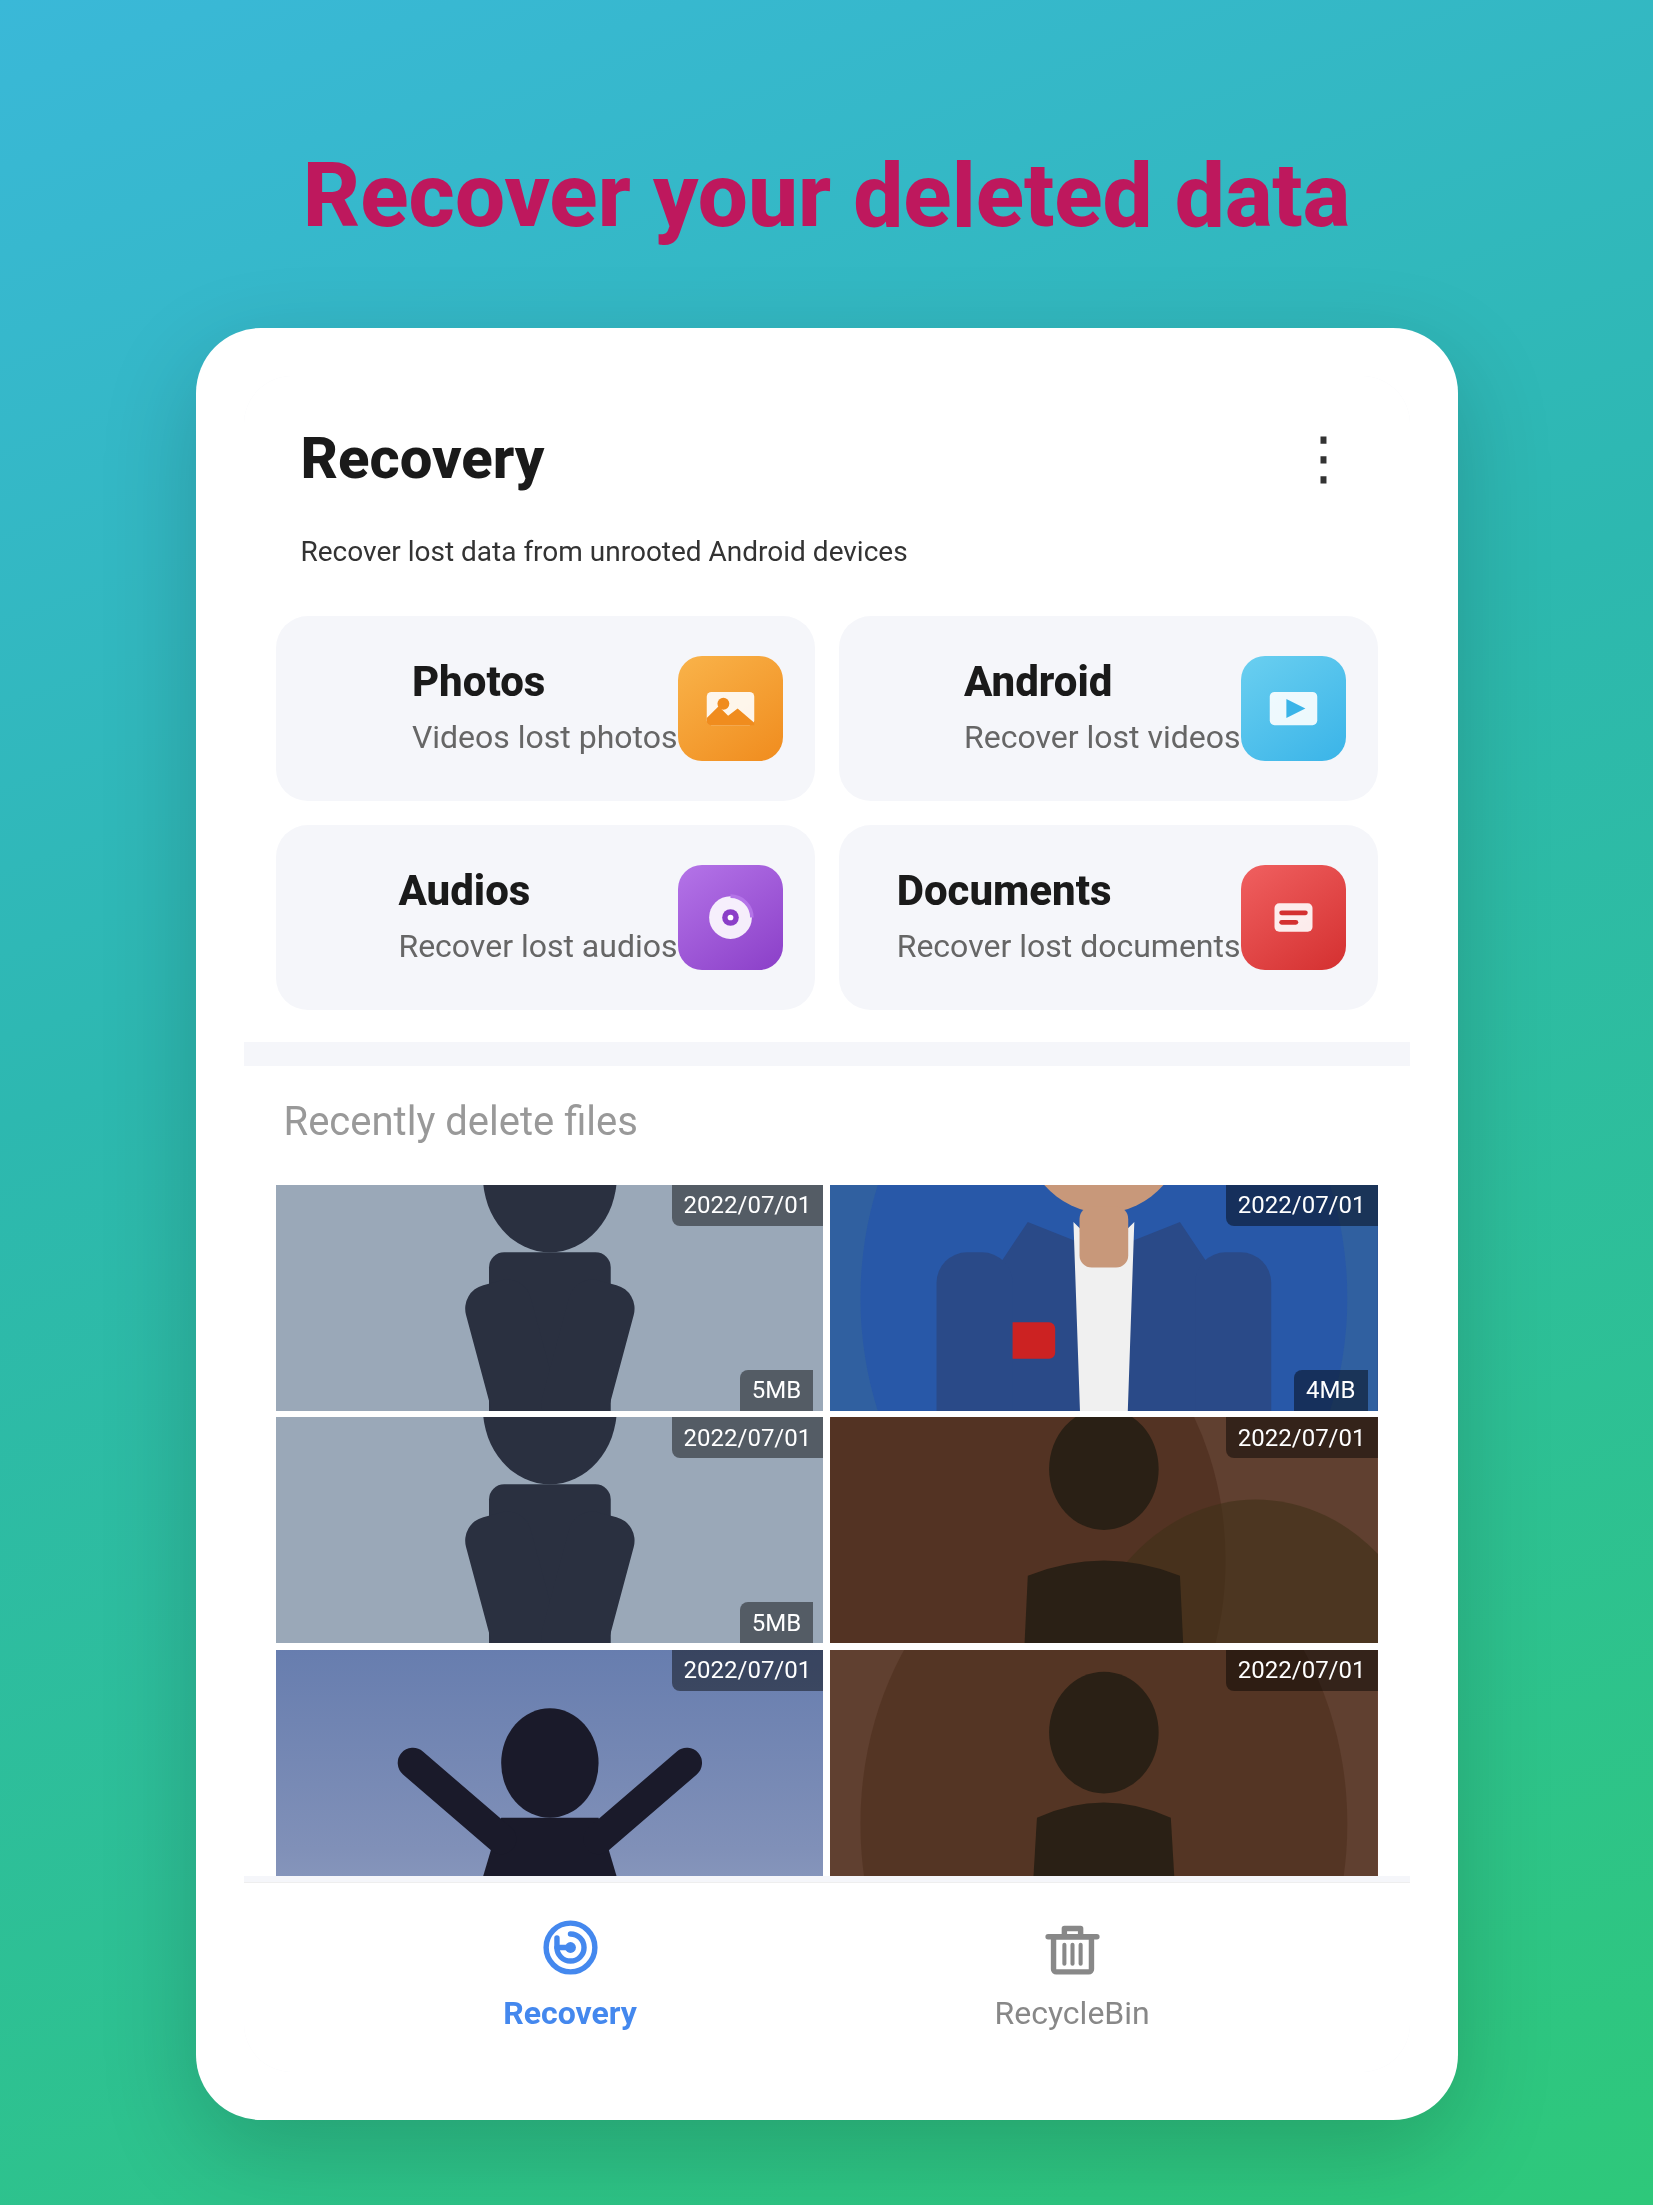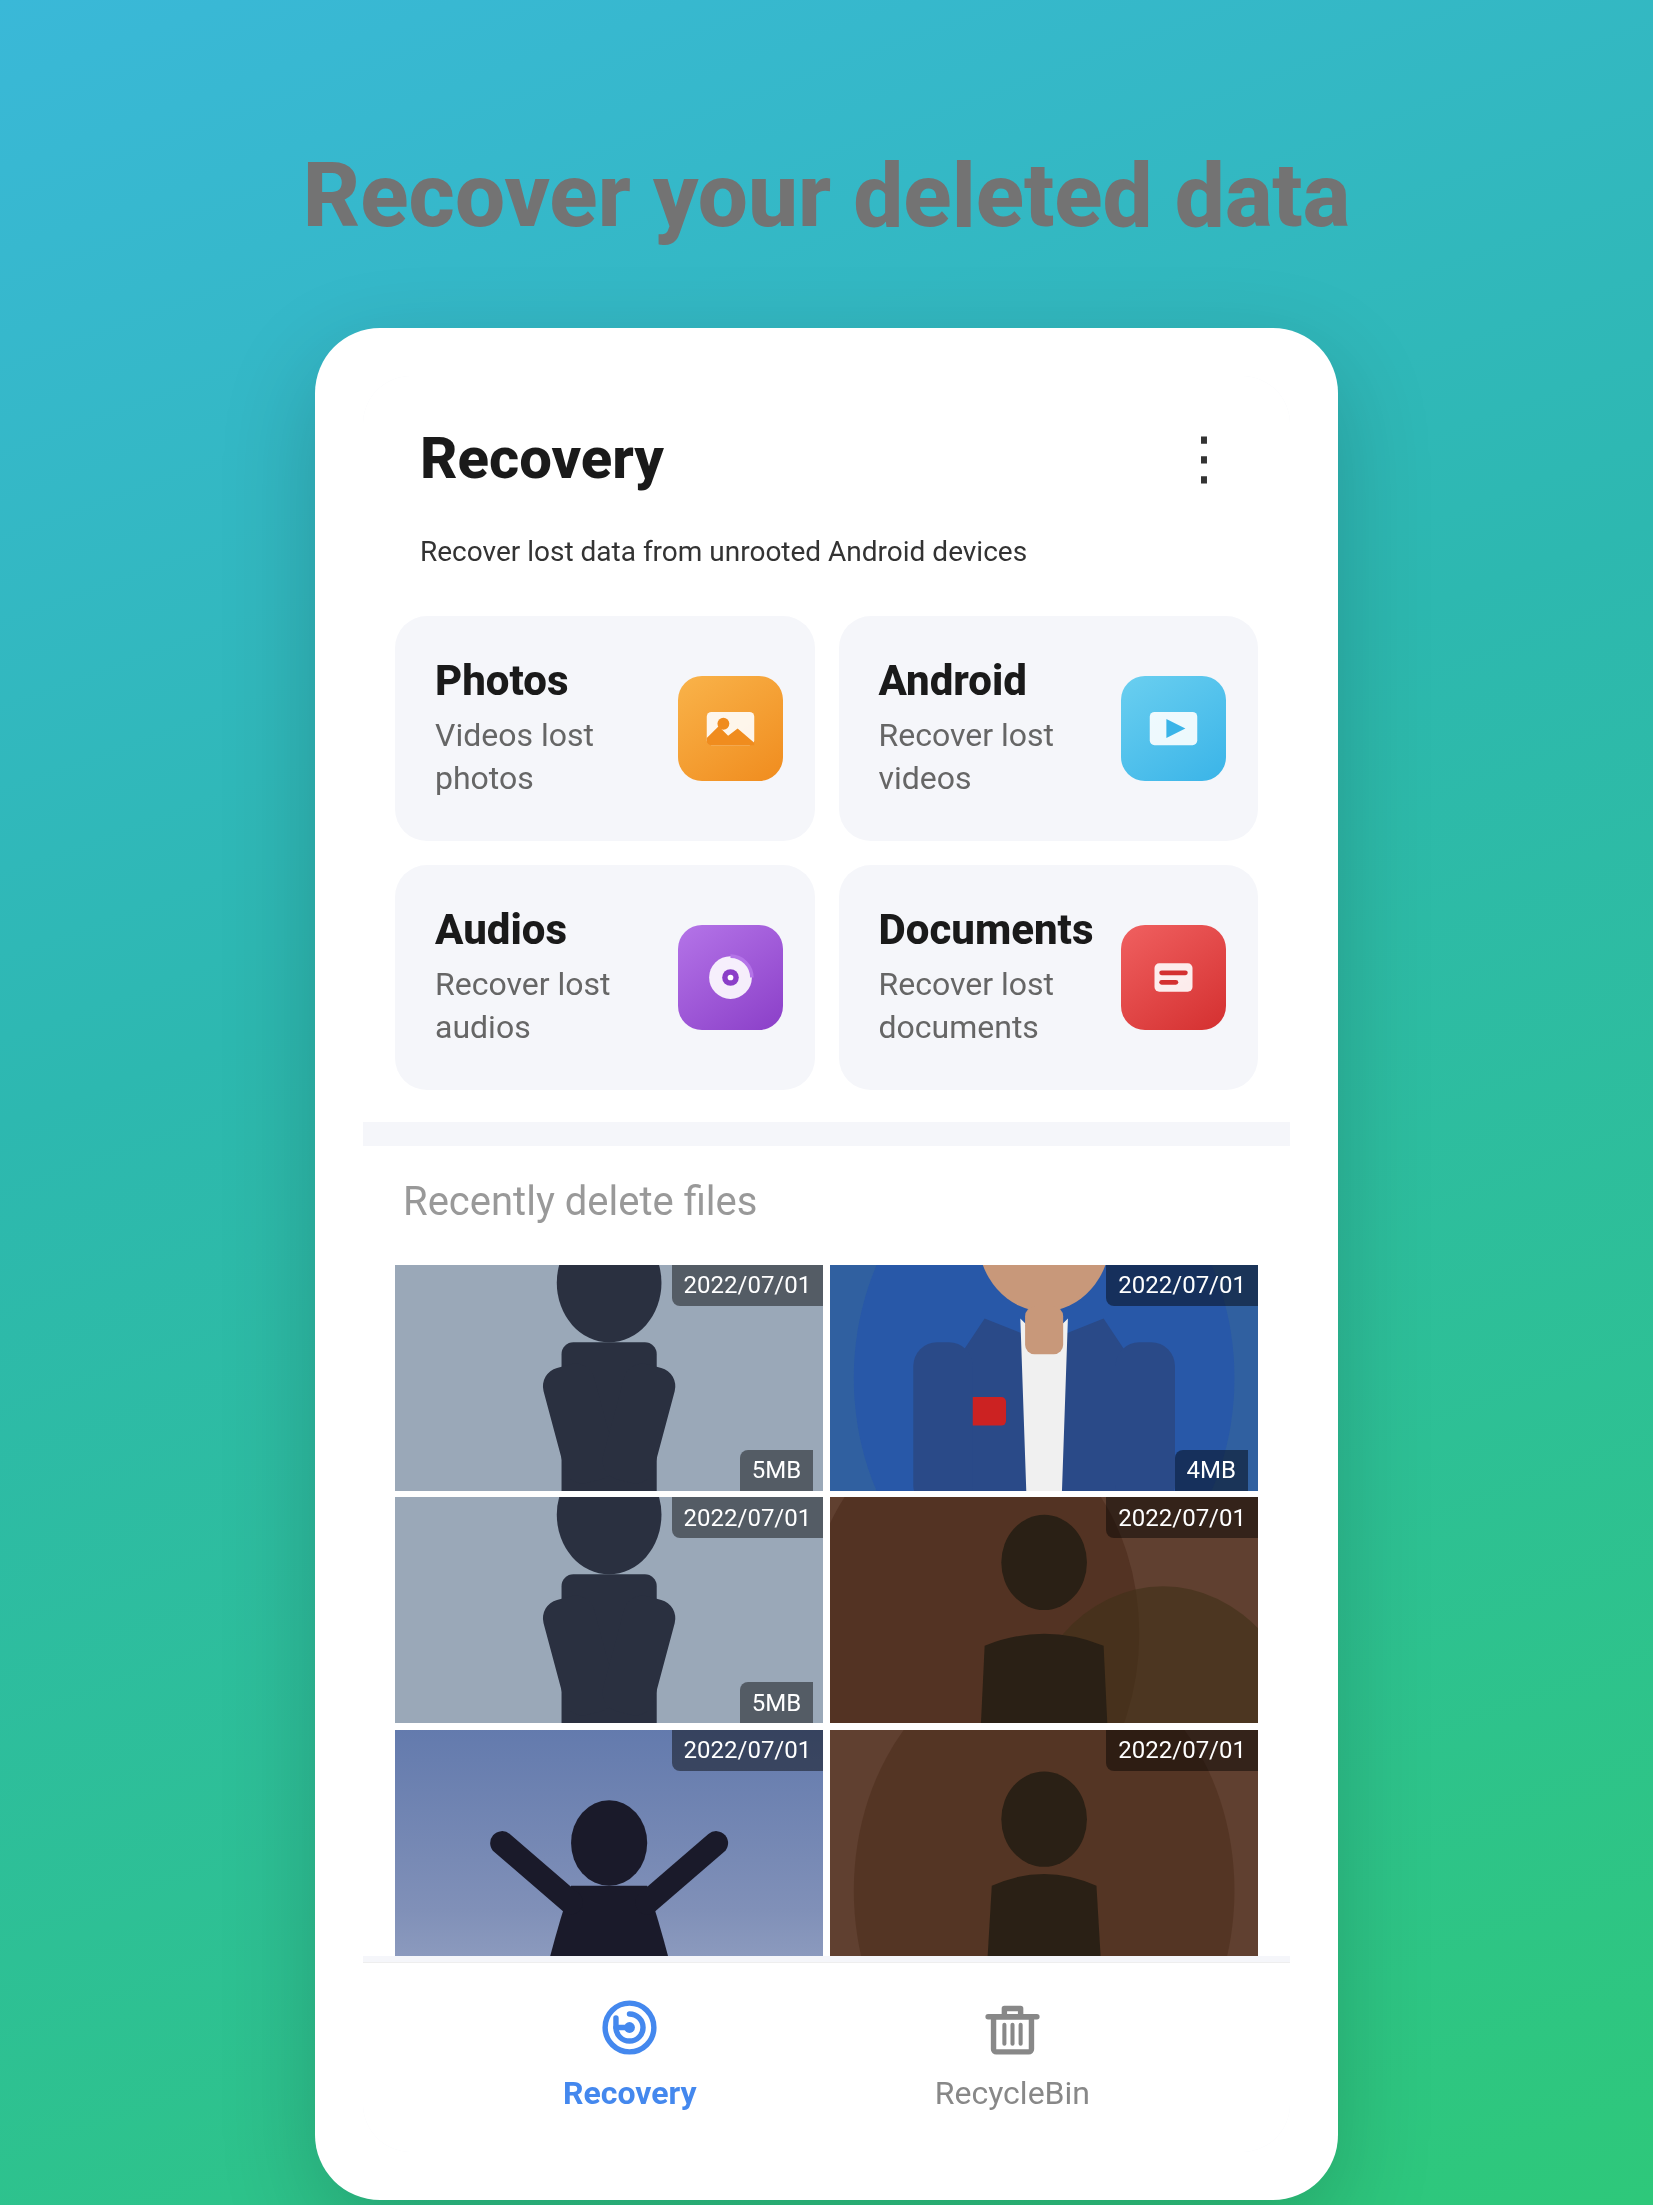--- a/index.html
+++ b/index.html
@@ -9,34 +9,34 @@
       height: 2205px;
       background: linear-gradient(160deg, #3ab8d8 0%, #2db8b0 40%, #2ec87a 100%);
       font-family: -apple-system, BlinkMacSystemFont, 'Segoe UI', Roboto, sans-serif;
       display: flex;
       flex-direction: column;
       align-items: center;
       overflow: hidden;
     }
 
     .main-title {
-      color: #737373;
+      color: #be185d;
       font-size: 89px;
       font-weight: 800;
       text-align: center;
       margin-top: 145px;
       margin-bottom: 81px;
       padding: 0 65px;
       line-height: 1.15;
     }
 
     .phone-card {
       background: white;
       border-radius: 65px;
-      width: 1023px;
+      width: 1262px;
       padding: 0 0 48px 0;
       box-shadow: 0 32px 97px rgba(0,0,0,0.18);
       overflow: hidden;
     }
 
     
     .app-screen {
       background: #f5f6fa;
       border-radius: 48px;
       margin: 48px 48px 0 48px;

